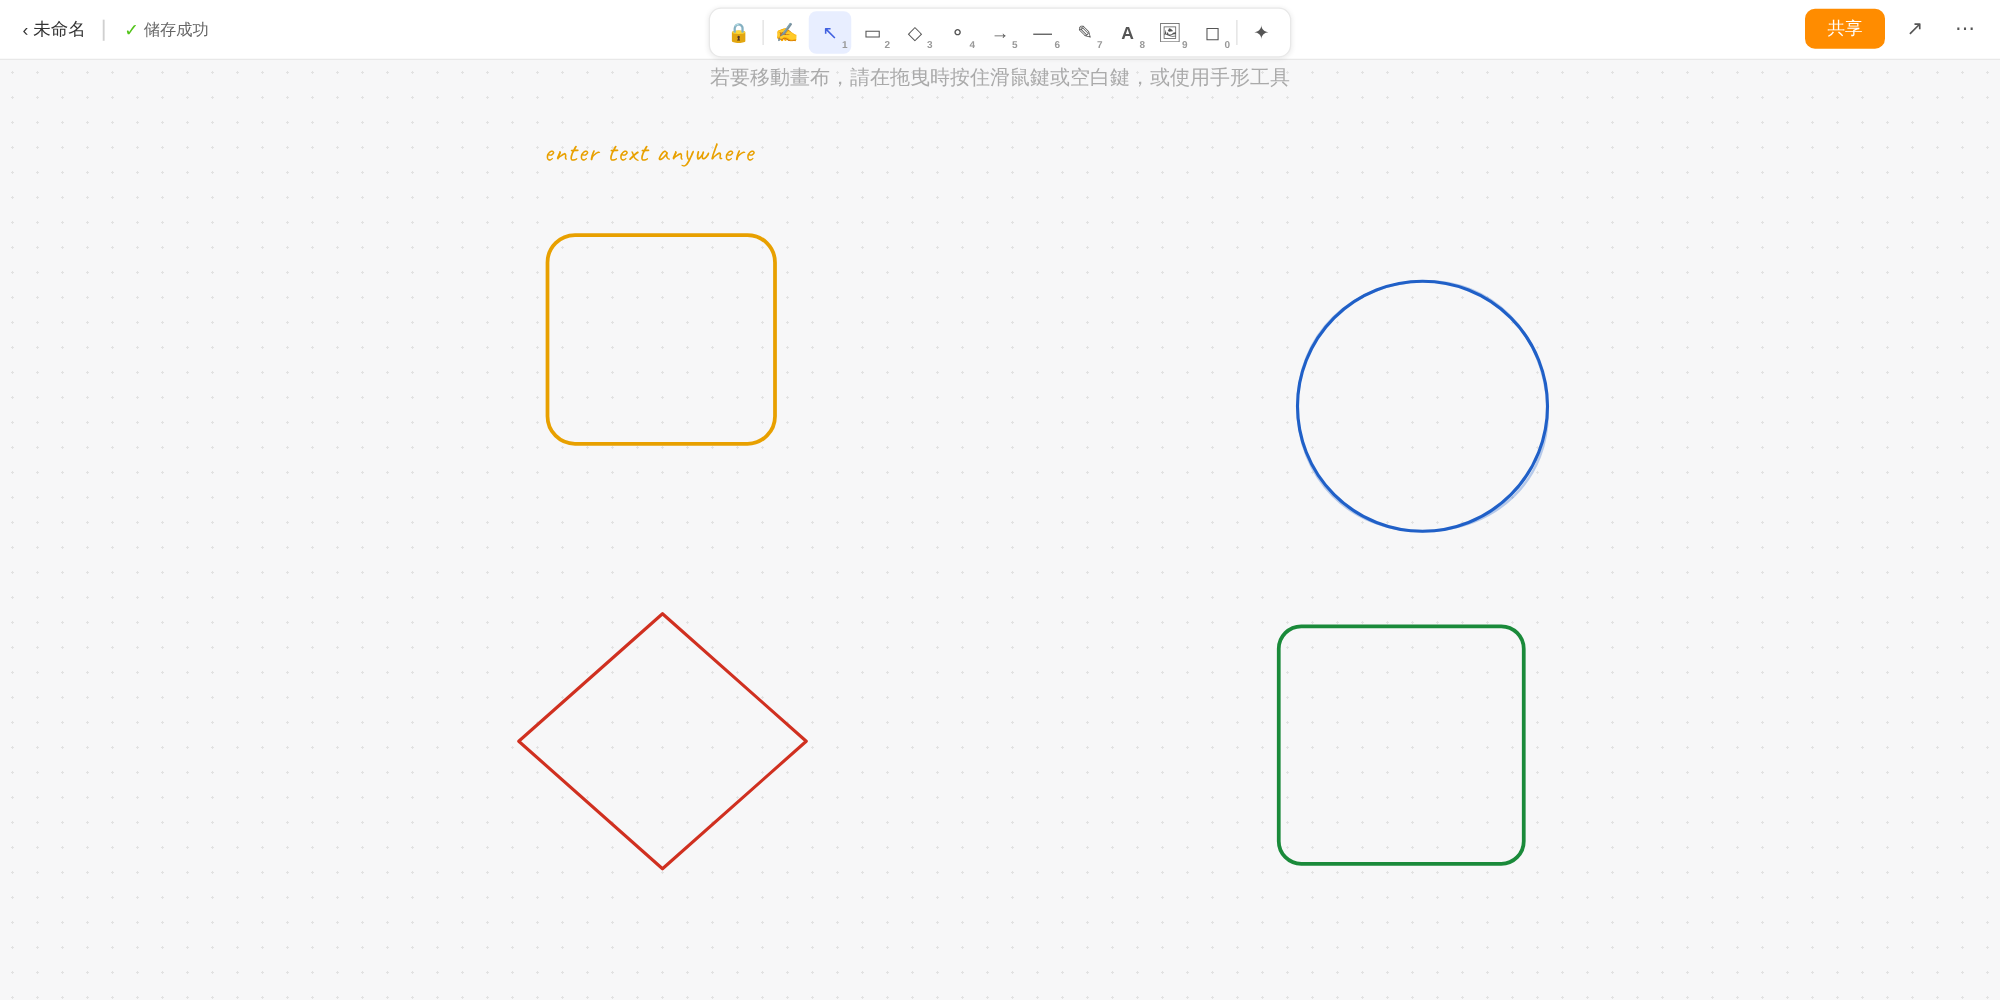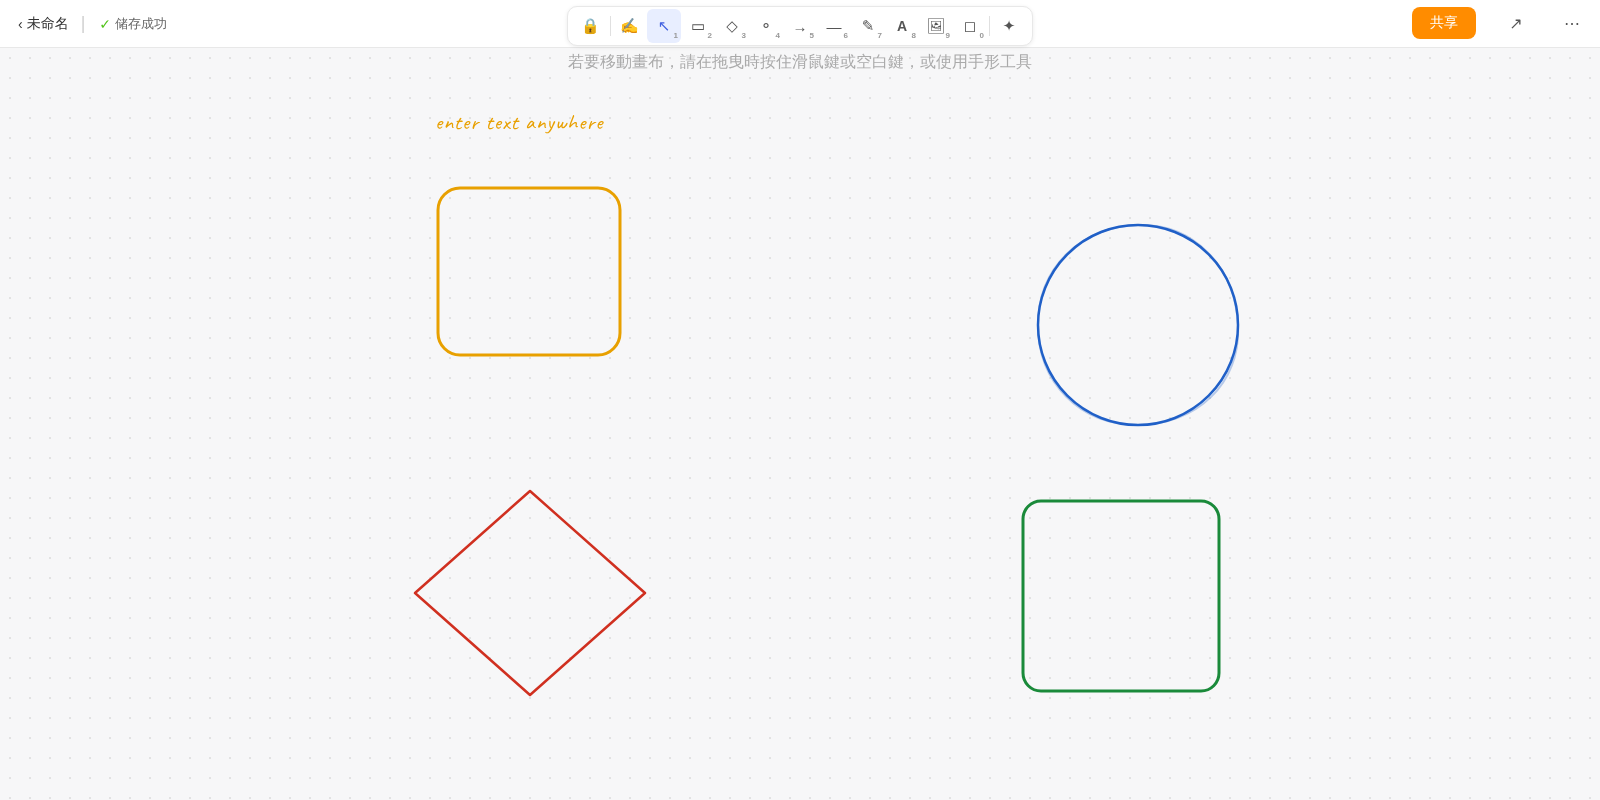--- a/index.html
+++ b/index.html
@@ -106,21 +106,21 @@
       background: #e0e0e0;
       margin: 0 2px;
     }
 
     .header-right {
       position: absolute;
       right: 12px;
       top: 7px;
       display: flex;
       align-items: flex-end;
-      gap: 24px;
+      gap: 8px;
     }
 
     .share-btn {
       background: #ff8c00;
       color: #fff;
       border: none;
       border-radius: 8px;
       padding: 7px 18px;
       font-size: 14px;
       font-weight: 500;

